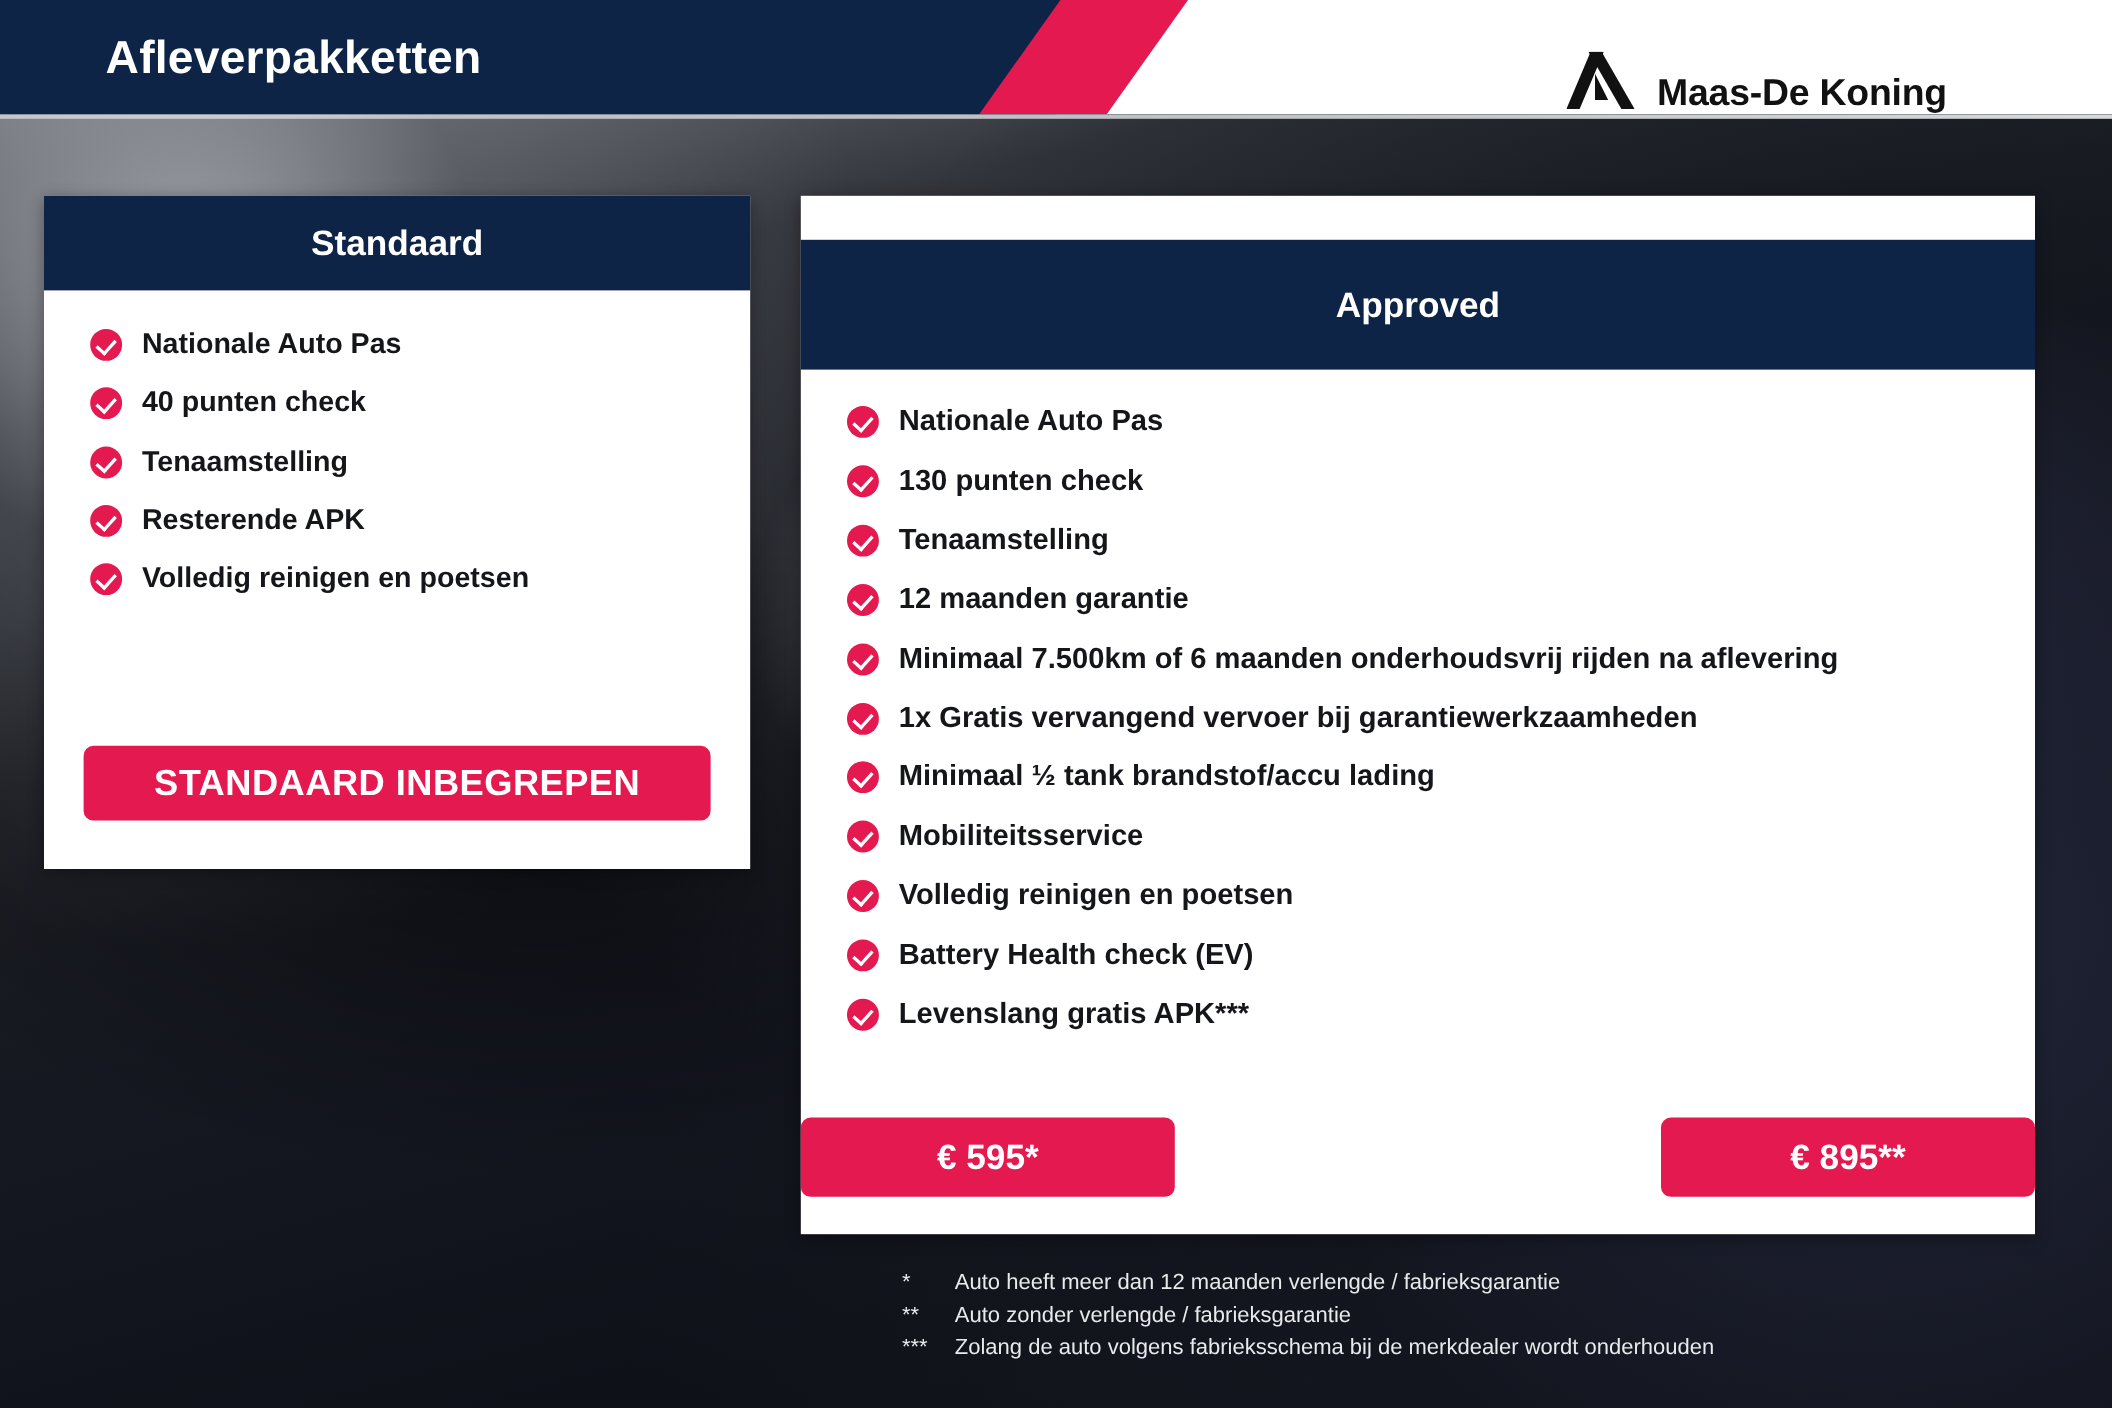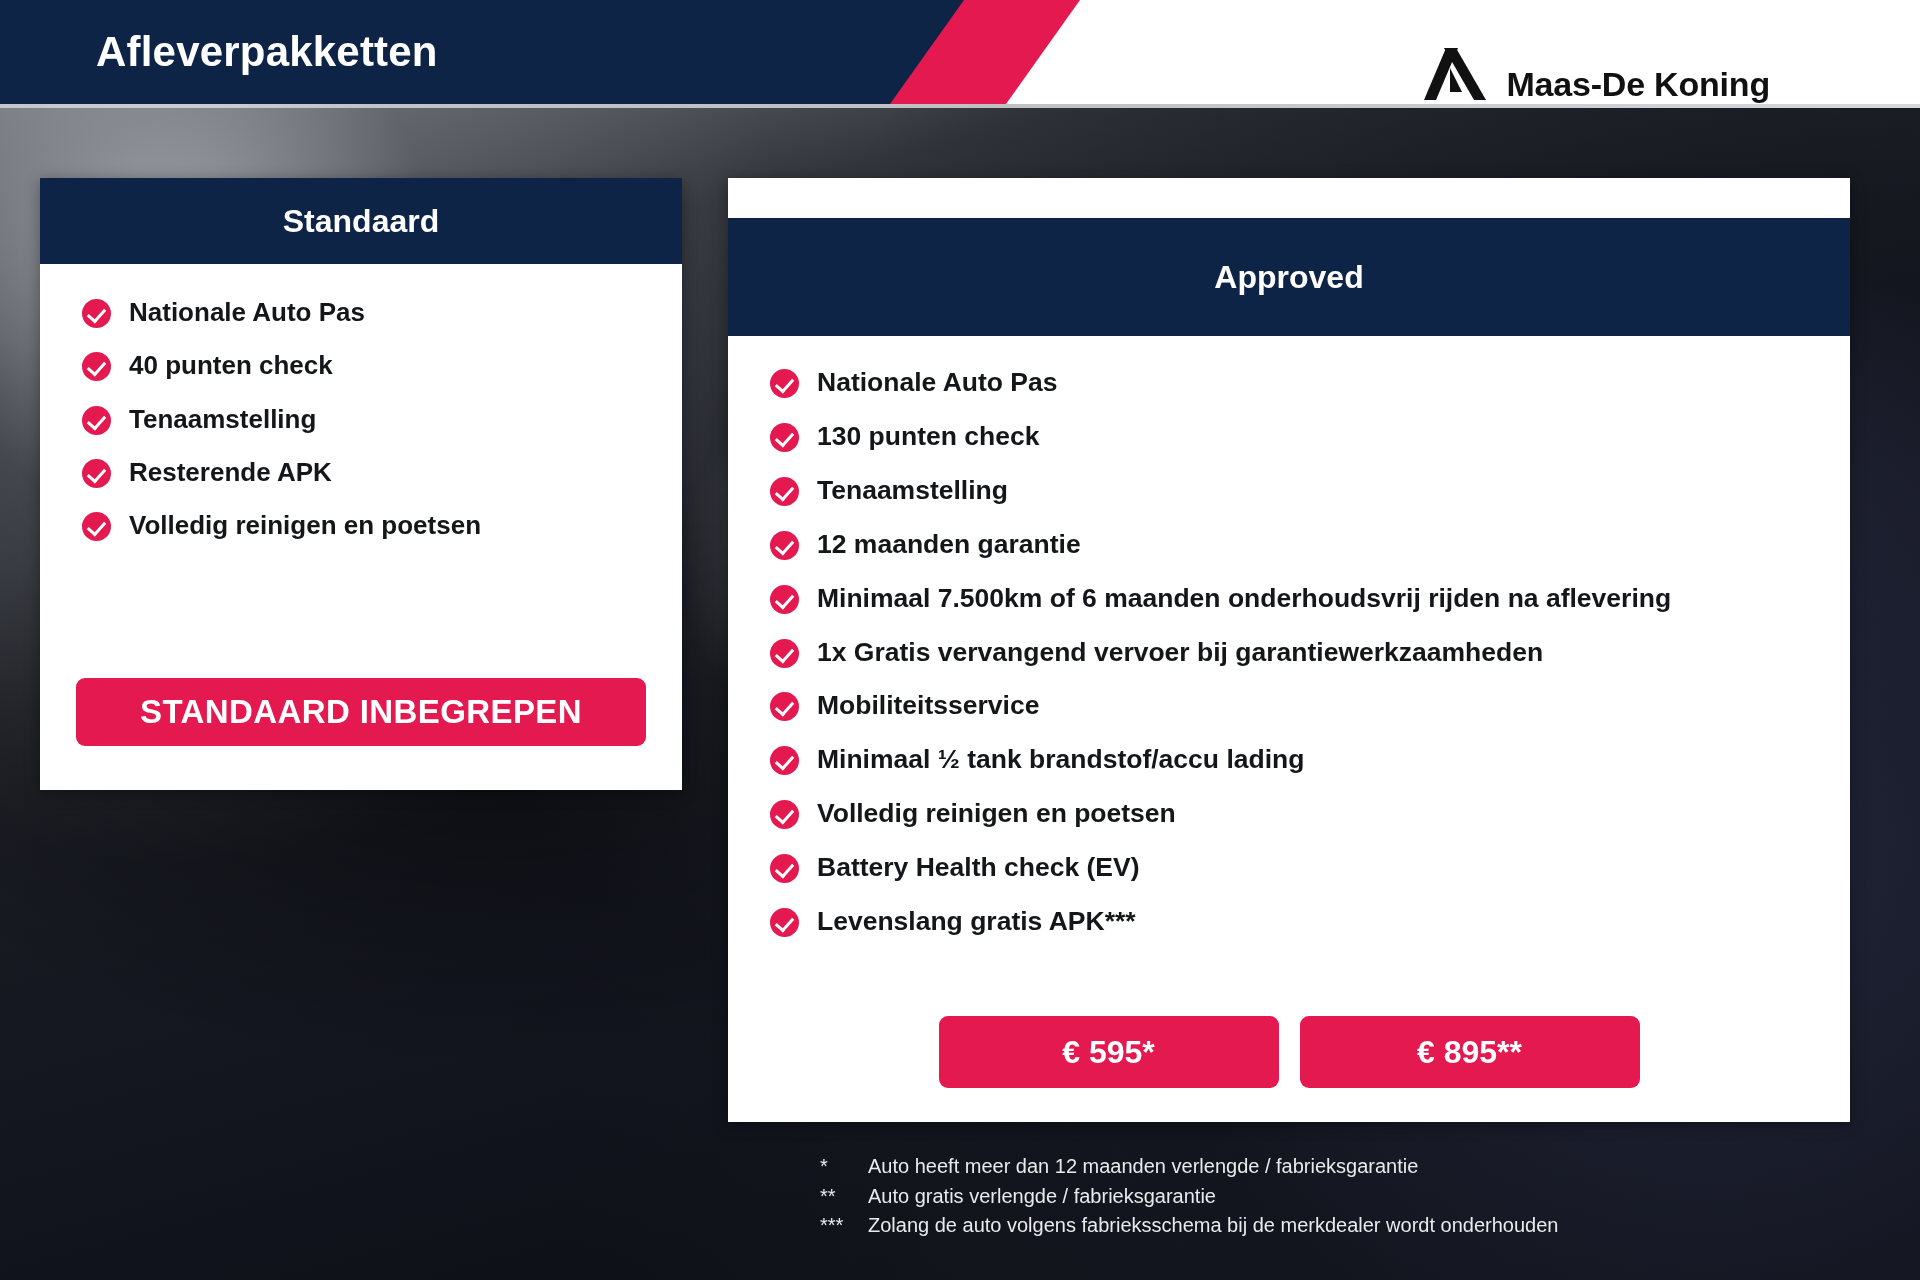--- a/index.html
+++ b/index.html
@@ -139,21 +139,21 @@
   #btn-standaard {
     position: absolute;
     left: 36px; bottom: 44px;
     width: 570px; height: 68px;
     font-size: 33px;
     letter-spacing: 0.4px;
   }
   #price-row {
     position: absolute;
     left: 0; right: 0; bottom: 34px;
-    display: flex; justify-content: center; gap: 21px;
+    display: flex; justify-content: space-between; gap: 21px;
   }
   .price-btn { width: 340px; height: 72px; font-size: 32px; }
 
   
   #footnotes {
     position: absolute;
     left: 820px; top: 1152px;
     color: #e9eaec;
     font-size: 20px;
     line-height: 1.48;
@@ -235,25 +235,25 @@
         <li>
           <span class="check"></span>
           <span class="feat-text">Minimaal 7.500km of 6 maanden onderhoudsvrij rijden na aflevering</span>
         </li>
         <li>
           <span class="check"></span>
           <span class="feat-text">1x Gratis vervangend vervoer bij garantiewerkzaamheden</span>
         </li>
         <li>
           <span class="check"></span>
+          <span class="feat-text">Minimaal ½ tank brandstof/accu lading</span>
+        </li>
+        <li>
+          <span class="check"></span>
           <span class="feat-text">Mobiliteitsservice</span>
-        </li>
-        <li>
-          <span class="check"></span>
-          <span class="feat-text">Minimaal ½ tank brandstof/accu lading</span>
         </li>
         <li>
           <span class="check"></span>
           <span class="feat-text">Volledig reinigen en poetsen</span>
         </li>
         <li>
           <span class="check"></span>
           <span class="feat-text">Battery Health check (EV)</span>
         </li>
         <li>
@@ -268,19 +268,19 @@
     </div>
 </div>
 
 <div id="footnotes">
     <div class="fn">
       <span class="mark">*</span>
       <span>Auto heeft meer dan 12 maanden verlengde / fabrieksgarantie</span>
     </div>
     <div class="fn">
       <span class="mark">**</span>
-      <span> Auto gratis verlengde / fabrieksgarantie</span>
+      <span> Auto zonder verlengde / fabrieksgarantie</span>
     </div>
     <div class="fn">
       <span class="mark">***</span>
       <span>Zolang de auto volgens fabrieksschema bij de merkdealer wordt onderhouden</span>
     </div>
   </div>
 
 </body></html>

